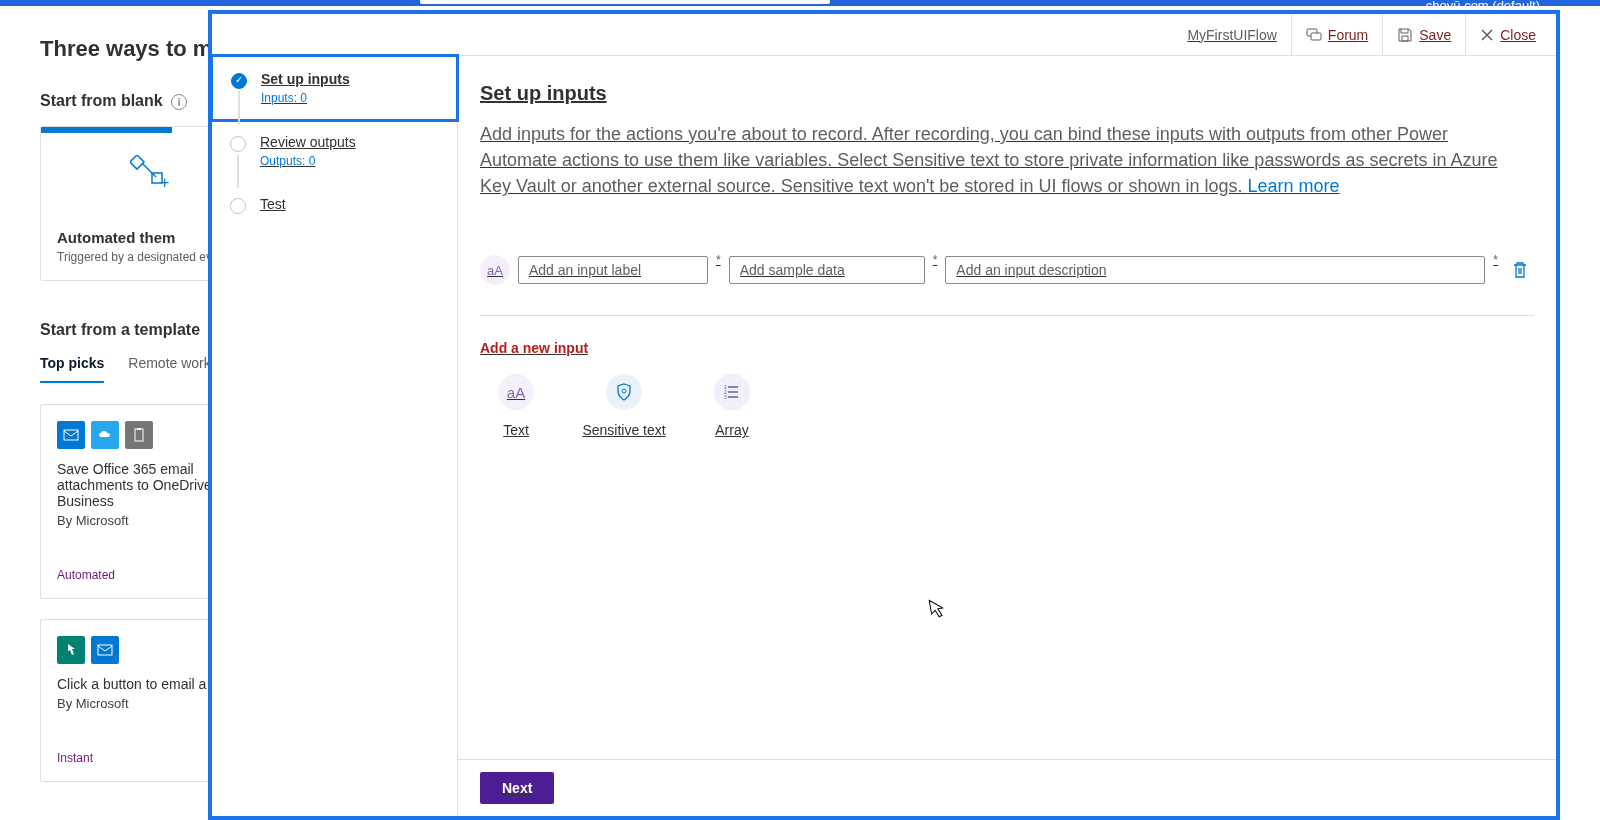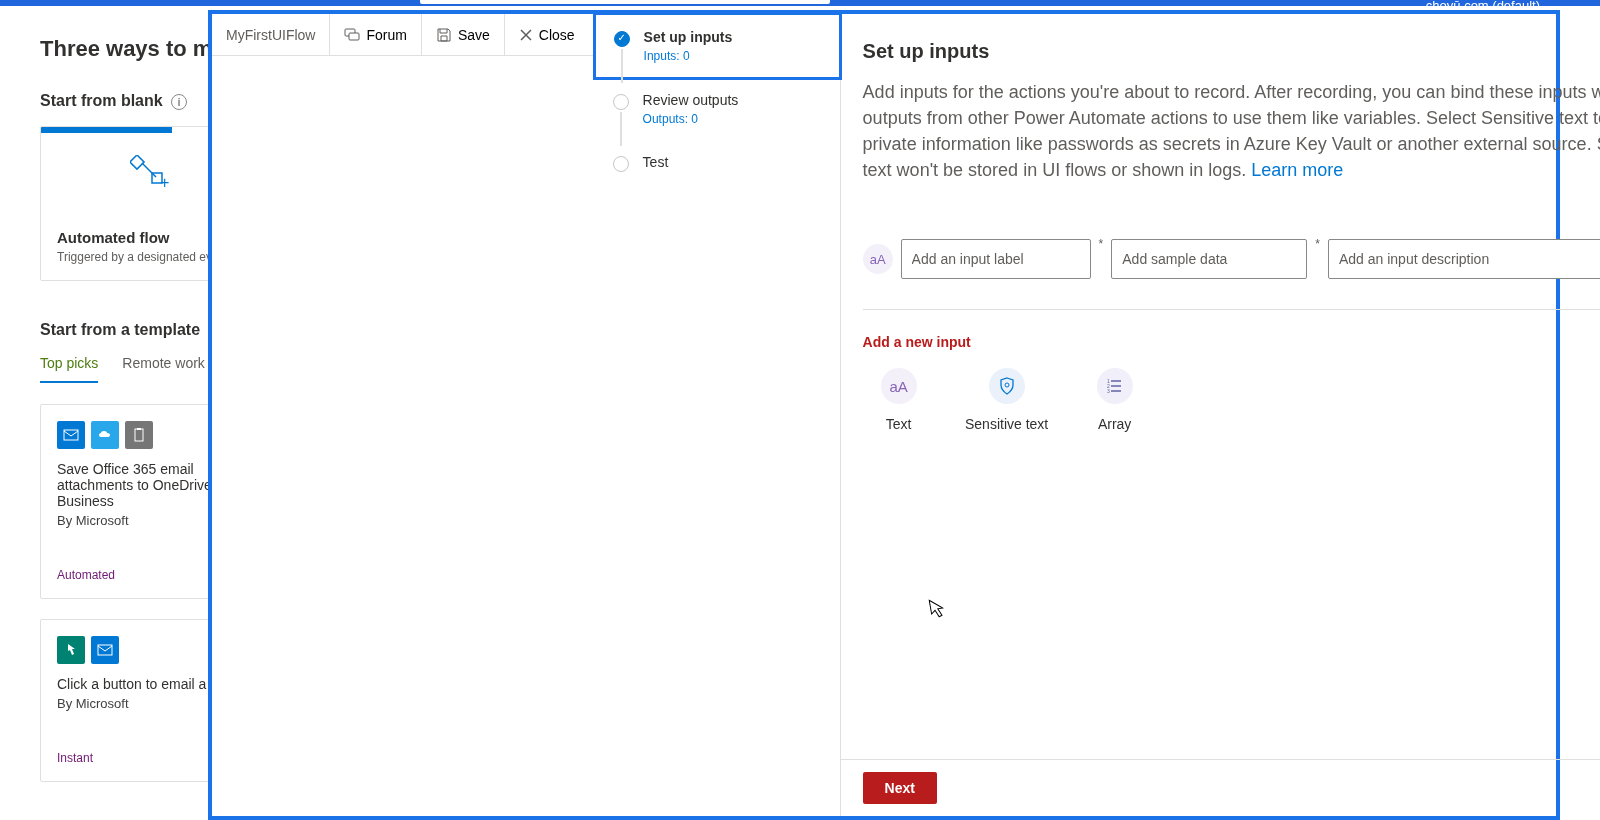--- a/index.html
+++ b/index.html
@@ -81,21 +81,21 @@
       background: #0078d4;
       width: 60%;
     }
     .card-body {
       padding: 12px 16px 16px 16px;
     }
     .card-title { font-size: 15px; font-weight: 600; color: #323130;}
     .card-sub { font-size: 12px; color: #605e5c; margin-top: 4px;}
     .tabs-row { display:flex; gap:24px; margin-top:10px; border-bottom:1px solid transparent;}
     .tab { padding-bottom:10px; font-size:14px; color:#605e5c; cursor:pointer;}
-    .tab.active { color:#4d7c0f; font-weight:400; border-bottom:2px solid #0078d4;}
+    .tab.active { color:#0f172a; font-weight:700; border-bottom:2px solid #0078d4;}
     .template-card {
       border:1px solid #e1dfdd;
       width: 240px;
       padding: 16px;
       margin-top:20px;
       border-radius:2px;
     }
     .tc-icons { display:flex; gap:6px; margin-bottom:12px;}
     .tc-icon { width:28px; height:28px; border-radius:2px; display:flex; align-items:center; justify-content:center;}
     .tc-title { font-size:14px; color:#323130; margin-bottom:4px;}
@@ -105,35 +105,36 @@
     
     .modal {
       position: absolute;
       top: 10px;
       left: 208px;
       right: 40px;
       bottom: 0;
       background: #fff;
       border: 4px solid #1a73e8;
       display: flex;
-      flex-direction: row;
+      flex-direction: column;
       z-index: 10;
+      text-decoration: underline;
     }
     .modal-header {
       height: 42px;
       border-bottom: 1px solid #e1dfdd;
       display: flex;
       justify-content: flex-end;
       align-items: center;
       padding-right: 6px;
     }
     .hdr-item {
       padding: 0 14px;
       font-size: 14px;
-      color: #000000;
+      color: #7f1d1d;
       display: flex;
       align-items: center;
       gap: 6px;
       height: 100%;
       border-left: 1px solid #e1dfdd;
       cursor: pointer;
     }
     .hdr-item.first { border-left: none; color:#605e5c; }
     .modal-body {
       flex: 1;
@@ -229,21 +230,21 @@
     .type-badge {
       width: 30px; height: 30px;
       border-radius: 50%;
       background: #f3f0fa;
       display: flex; align-items:center; justify-content:center;
       color: #8764b8;
       font-size: 13px;
       flex-shrink:0;
     }
     .txt-input {
-      height: 40px;
+      height: 28px;
       border: 1px solid #8a8886;
       border-radius: 2px;
       padding: 0 10px;
       font-size: 14px;
       color: #323130;
     }
     .txt-input::placeholder { color:#605e5c; }
     .w-small { width: 190px; }
     .w-med { width: 196px; }
     .w-large { flex:1; min-width: 300px; }
@@ -281,21 +282,21 @@
     .circle.text   { background:#f3f0fa; color:#8764b8; }
     .circle.sens   { background:#eaf1fb; color:#0078d4; }
     .circle.array  { background:#f0effa; color:#6264a7; }
     .type-opt-label { font-size:14px; color:#323130; white-space:nowrap;text-align:right;}
     .footer {
       border-top: 1px solid #e1dfdd;
       padding: 12px 22px;
       display:flex;
     }
     .btn-primary {
-      background:#b91c1c;
+      background:#4c1d95;
       color:#fff;
       border:none;
       border-radius:2px;
       padding: 8px 22px;
       font-size:14px;
       font-weight:600;
       cursor:pointer;
     }
     .cursor-ptr {
       position:absolute;
@@ -336,21 +337,21 @@
     <div class="card-icon-area">
       <div class="card-progress"></div>
       <svg width="40" height="34" viewBox="0 0 40 34">
         <rect x="2" y="2" width="10" height="10" fill="none" stroke="#0078d4" stroke-width="1.5" transform="rotate(45 7 7)"></rect>
         <line x1="12" y1="8" x2="26" y2="22" stroke="#0078d4" stroke-width="1.5"></line>
         <rect x="22" y="18" width="10" height="10" fill="none" stroke="#0078d4" stroke-width="1.5"></rect>
         <text x="30" y="33" font-size="16" fill="#0078d4">+</text>
       </svg>
     </div>
     <div class="card-body">
-      <div class="card-title">Automated flow</div>
+      <div class="card-title">Automated them</div>
       <div class="card-sub">Triggered by a designated event.</div>
     </div>
   </div>
 
   <div class="bg-section-title">
     <span>Start from a template</span>
     <span class="info-circle">i</span>
   </div>
   <div class="tabs-row">
     <div class="tab active">Top picks</div>

